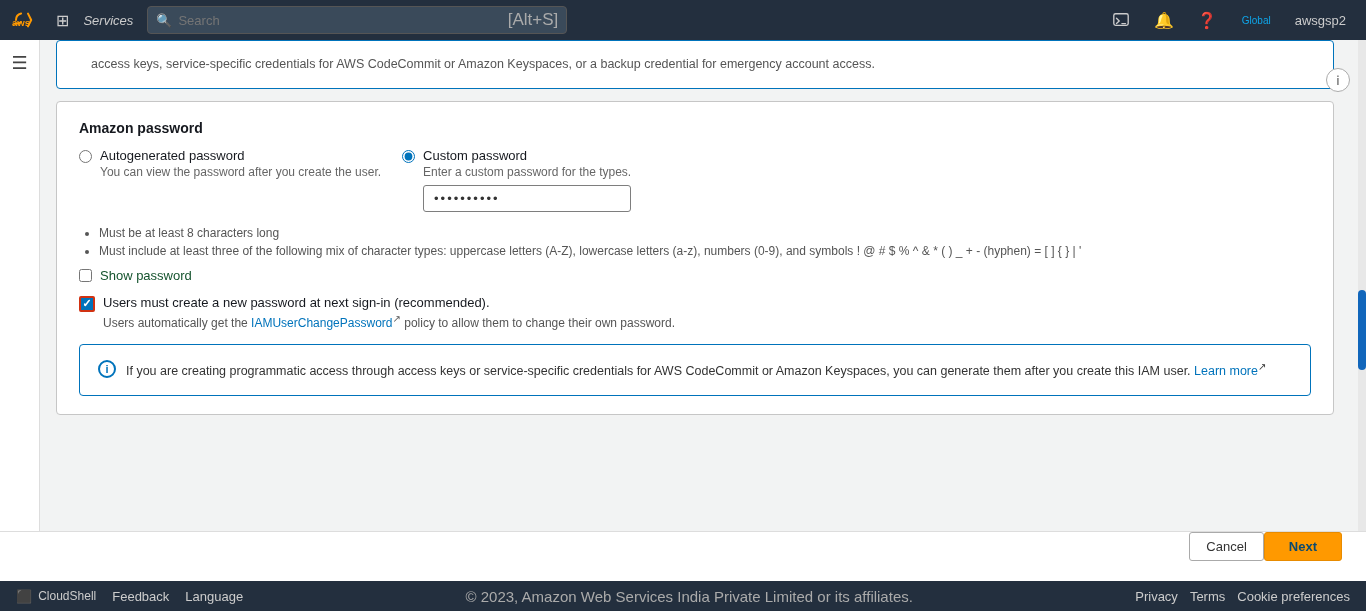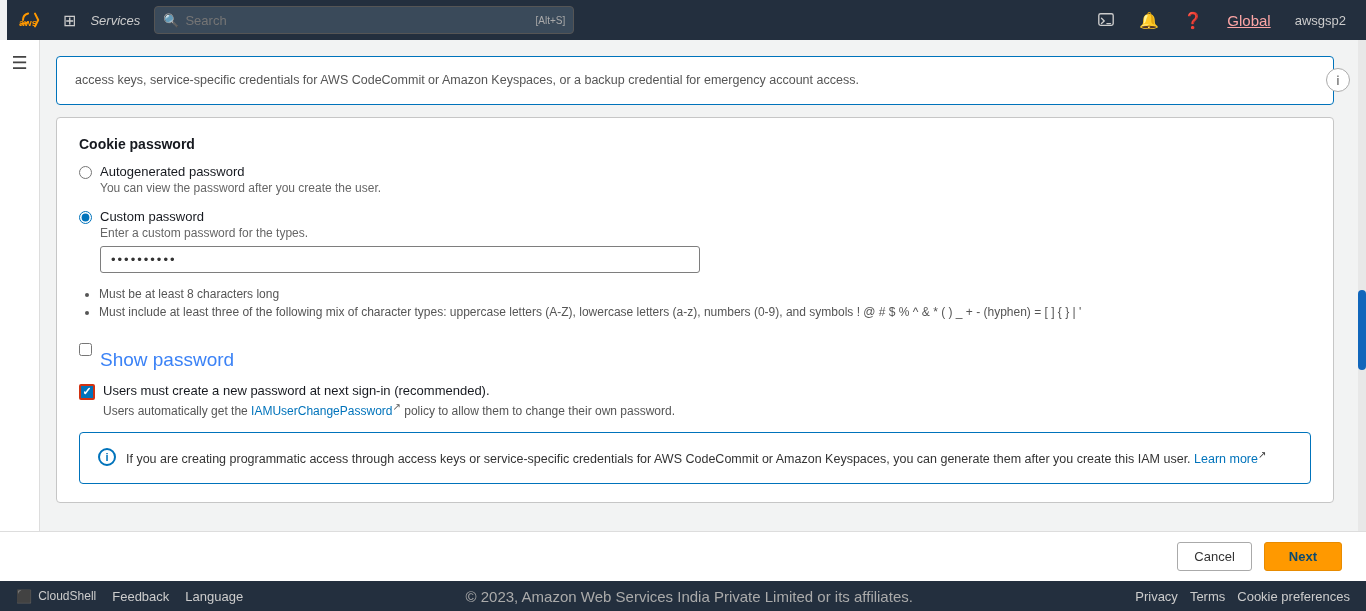--- a/index.html
+++ b/index.html
@@ -6,38 +6,38 @@
     body { font-family: "Amazon Ember", Arial, sans-serif; font-size: 13px; background: #f2f3f3; color: #16191f; overflow: hidden; }
 
     
     .top-nav {
       background: #232f3e;
       height: 40px;
       display: flex;
       align-items: center;
       padding: 0 12px;
       gap: 8px;
-      position: fixed; top: 0; left: 7px; right: 0; z-index: 100;
+      position: fixed; top: 0; left: 0; right: 0; z-index: 100;
     }
     .aws-logo {
       display: flex; align-items: center; gap: 4px; color: #ff9900; font-size: 22px; font-weight: bold; text-decoration: none; margin-right: 4px;
     }
     .nav-grid-icon { color: #ccc; font-size: 16px; cursor: pointer; }
     .nav-services { color: #ccc; font-size: 13px; cursor: pointer; padding: 4px 6px; font-style: italic; }
     .nav-search {
       flex: 1; max-width: 420px; background: #3a4a5a; border: 1px solid #555; border-radius: 4px;
       display: flex; align-items: center; padding: 0 8px; height: 28px;
     }
     .nav-search input {
       background: transparent; border: none; outline: none; color: #ccc; font-size: 13px; flex: 1;
     }
-    .nav-search-hint { color: #aaa; font-size: 10px; }
+    .nav-search-hint { color: #aaa; font-size: 17px; }
     .nav-spacer { flex: 1; }
     .nav-icon-btn { color: #ccc; font-size: 16px; cursor: pointer; padding: 4px 8px; display: flex; align-items: center; }
-    .nav-global { color: #fca5a5; font-size: 15px; cursor: pointer; padding: 4px 8px; text-decoration: underline; }
+    .nav-global { color: #0ea5e9; font-size: 10px; cursor: pointer; padding: 4px 8px; }
     .nav-user { color: #ccc; font-size: 13px; cursor: pointer; padding: 4px 8px; }
 
     
     .sidebar-toggle {
       position: fixed; left: 0; top: 40px; bottom: 30px;
       width: 40px; background: #fff; border-right: 1px solid #ddd;
       display: flex; align-items: flex-start; justify-content: center; padding-top: 12px; z-index: 50;
     }
     .hamburger { font-size: 18px; cursor: pointer; color: #444; }
 
@@ -55,43 +55,43 @@
     }
 
     
     .main-content {
       margin-top: 40px; margin-left: 40px; margin-right: 16px; margin-bottom: 30px;
       padding: 0 16px; overflow-y: auto; height: calc(100vh - 70px);
     }
 
     
     .top-info-box {
-      border: 1.5px solid #0073bb; border-radius: 4px; padding: 14px 18px;
-      margin-bottom: 0; margin-top: 16px; background: #fff; color: #333; font-size: 13px;
+      border: 1.5px solid #0073bb; border-radius: 4px; padding: 14px 34px;
+      margin-bottom: 0; margin-top: 0; background: #fff; color: #333; font-size: 13px;
     }
     .top-info-box p { color: #555; font-size: 12.5px; line-height: 1.5; }
     .section-title { font-size: 14px; font-weight: 600; margin-bottom: 12px; color: #16191f; }
 
-    .radio-group { display: flex; flex-direction: column; gap: 14px; margin-bottom: 14px; }
+    .radio-group { display: flex; flex-direction: row; gap: 21px; margin-bottom: 14px; }
     .radio-option { display: flex; align-items: flex-start; gap: 8px; }
     .radio-option input[type=radio] { margin-top: 2px; accent-color: #0073bb; cursor: pointer; }
     .radio-label { font-size: 13px; font-weight: 500; }
     .radio-sub { font-size: 12px; color: #666; margin-top: 2px; }
 
     .password-input {
       width: 100%; border: 1px solid #7e7e7e; border-radius: 3px; padding: 5px 10px;
       font-size: 13px; letter-spacing: 2px; margin-top: 6px; outline: none; color: #333;
     }
 
     .requirements { margin: 10px 0; padding-left: 20px; }
     .requirements li { font-size: 12px; color: #555; margin-bottom: 4px; }
 
     .show-password { display: flex; align-items: center; gap: 8px; margin: 10px 0; }
     .show-password input[type=checkbox] { cursor: pointer; }
-    .show-password label { font-size: 19px; color: #3b82f6; cursor: pointer; margin-top: 20px; }
+    .show-password label { font-size: 13px; color: #14532d; cursor: pointer; }
 
     .must-change { display: flex; align-items: flex-start; gap: 8px; margin: 12px 0; }
     .must-change-checkbox {
       width: 16px; height: 16px; border: 2px solid #d13212; background: #0073bb;
       border-radius: 2px; display: flex; align-items: center; justify-content: center;
       flex-shrink: 0; margin-top: 1px; cursor: pointer;
     }
     .must-change-checkbox::after { content: "✓"; color: white; font-size: 11px; font-weight: bold; }
     .must-change-text { font-size: 13px; }
     .must-change-sub { font-size: 12px; color: #555; margin-top: 3px; }
@@ -108,22 +108,22 @@
       color: #0073bb; font-weight: bold; flex-shrink: 0; margin-top: 1px;
     }
     .info-text { font-size: 12.5px; color: #333; line-height: 1.5; }
     .info-text a { color: #0073bb; text-decoration: none; }
     .ext-link { font-size: 10px; vertical-align: super; }
 
     
     .bottom-bar {
       position: fixed; bottom: 30px; left: 0; right: 0; height: 50px;
       background: #fff; border-top: 1px solid #ddd;
-      display: flex; align-items: center; justify-content: flex-end;
-      padding: 0 24px; gap: 12px; z-index: 50;
+      display: flex; align-items: flex-start; justify-content: flex-end;
+      padding: 0 24px; z-index: 50;
     }
     .btn-cancel {
       background: #fff; border: 1px solid #aaa; border-radius: 3px; padding: 6px 16px;
       font-size: 13px; cursor: pointer; color: #333;
     }
     .btn-next {
       background: #ff9900; border: 1px solid #e88b00; border-radius: 3px; padding: 6px 24px;
       font-size: 13px; font-weight: 600; cursor: pointer; color: #0c4a6e;
     }
 
@@ -183,21 +183,21 @@
 <div class="info-circle">ℹ</div>
 
 <div class="main-content">
 
   <div class="top-info-box">
     <p>access keys, service-specific credentials for AWS CodeCommit or Amazon Keyspaces, or a backup credential for emergency account access.</p>
   </div>
 
   <div style="background:#fff; border:1px solid #c6c6c6; border-radius:4px; margin-top:12px; padding:18px 22px;">
 
-    <div class="section-title">Cookie password</div>
+    <div class="section-title">Amazon password</div>
 
     <div class="radio-group">
       <div class="radio-option">
         <input type="radio" name="pwd_type" id="auto" style="">
         <div>
           <label class="radio-label" for="auto">Autogenerated password</label>
           <div class="radio-sub">You can view the password after you create the user.</div>
         </div>
       </div>
 

